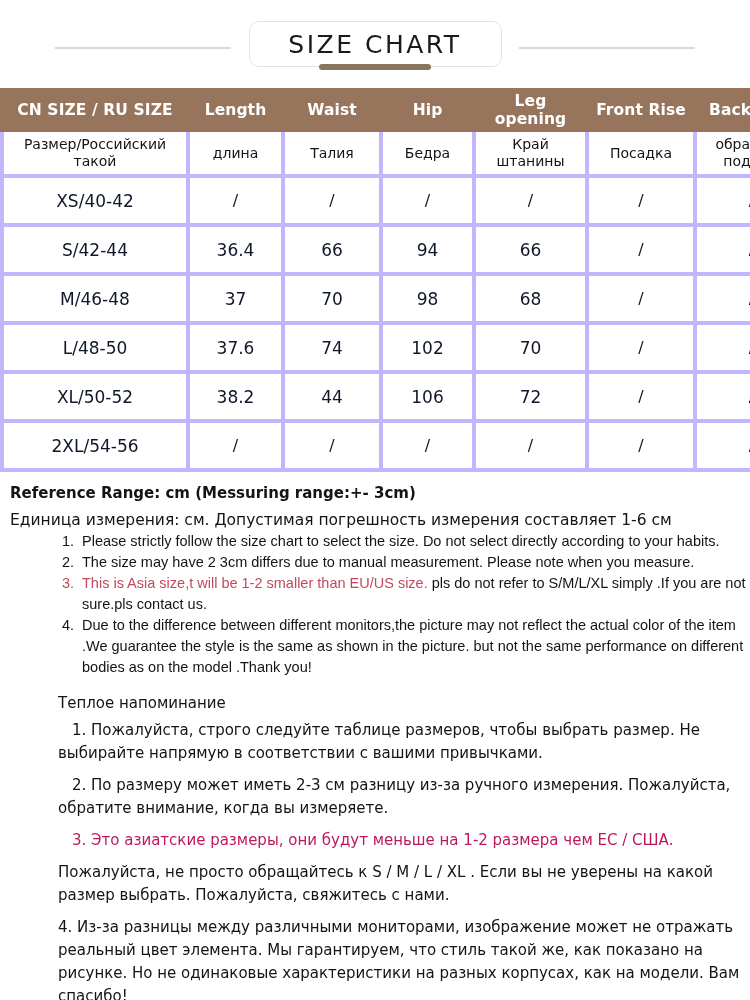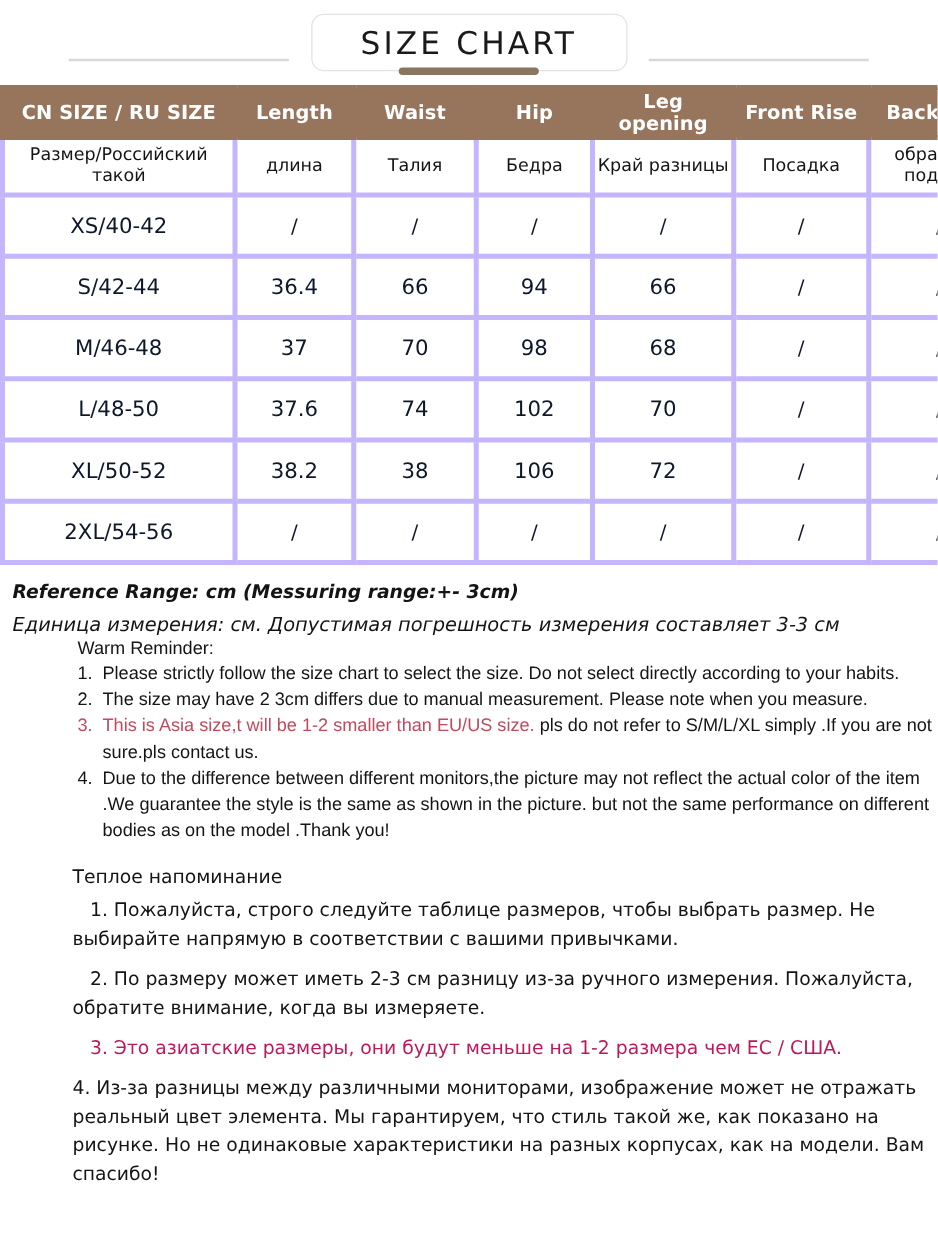--- a/index.html
+++ b/index.html
@@ -12,21 +12,21 @@
     height: 1000px;
     font-family: "Liberation Sans", sans-serif;
     color: #1a1a1a;
     overflow: hidden;
     position: relative;
   }
 
   
   .title-band {
     position: relative;
-    height: 68px;
+    height: 88px;
     display: flex;
     align-items: center;
     justify-content: center;
   }
   .deco-line {
     position: absolute;
     top: 47px;
     height: 2px;
     background: #d8d8d8;
   }
@@ -101,21 +101,20 @@
     height: 45px;
     color: #0f172a;
   }
   table.size-table tr.body-row td.slash {
     font-size: 16px;
   }
 
   
   .ref-block {
     padding: 12px 0 0 10px;
-    font-style: italic;
   }
   .ref-line1 {
     font-family: "DejaVu Sans", sans-serif;
     font-size: 15px;
     font-weight: bold;
     color: #141414;
     margin-bottom: 9px;
   }
   .ref-line2 {
     font-family: "DejaVu Sans", sans-serif;
@@ -201,21 +200,21 @@
       <th style="width: 100px;">Front Rise</th>
       <th style="width: 105px;">Back Rise</th>
     </tr>
   </thead>
   <tbody>
     <tr class="head-ru">
       <td>Размер/Российский такой</td>
       <td>длина</td>
       <td>Талия</td>
       <td>Бедра</td>
-      <td>Край разницы</td>
+      <td>Край штанины</td>
       <td>Посадка</td>
       <td>обратный подъем</td>
     </tr>
 
     <tr class="body-row">
       <td>XS/40-42</td>
       <td class="slash">/</td>
       <td class="slash">/</td>
       <td class="slash">/</td>
       <td class="slash">/</td>
@@ -245,45 +244,44 @@
       <td>37.6</td>
       <td>74</td>
       <td>102</td>
       <td>70</td>
       <td class="slash">/</td>
       <td class="slash">/</td>
     </tr>
     <tr class="body-row">
       <td>XL/50-52</td>
       <td>38.2</td>
-      <td>38</td>
+      <td>44</td>
       <td>106</td>
       <td>72</td>
       <td class="slash">/</td>
       <td class="slash">/</td>
     </tr>
     <tr class="body-row">
       <td>2XL/54-56</td>
       <td class="slash">/</td>
       <td class="slash">/</td>
       <td class="slash">/</td>
       <td class="slash">/</td>
       <td class="slash">/</td>
       <td class="slash">/</td>
     </tr>
   </tbody>
 </table>
 
 <div class="ref-block">
   <div class="ref-line1">Reference Range: cm (Messuring range:+- 3cm)</div>
-  <div class="ref-line2">Единица измерения: см. Допустимая погрешность измерения составляет 3-3 см</div>
+  <div class="ref-line2">Единица измерения: см. Допустимая погрешность измерения составляет 1-6 см</div>
 </div>
 
 <div class="en-block">
-  <div class="en-heading">Warm Reminder:</div>
   <ul class="en-list">
     <li>
       <span class="num">1.</span>
       <span class="body">Please strictly follow the size chart to select the size. Do not select directly according to your habits.</span>
     </li>
     <li>
       <span class="num">2.</span>
       <span class="body">The size may have 2 3cm differs due to manual measurement. Please note when you measure.</span>
     </li>
     <li class="red">
@@ -295,14 +293,15 @@
       <span class="body">Due to the difference between different monitors,the picture may not reflect the actual color of the item .We guarantee the style is the same as shown in the picture. but not the same performance on different bodies as on the model .Thank you!</span>
     </li>
   </ul>
 </div>
 
 <div class="ru-block">
   <div class="ru-heading">Теплое напоминание</div>
   <div class="ru-para indent-first">1. Пожалуйста, строго следуйте таблице размеров, чтобы выбрать размер. Не выбирайте напрямую в соответствии с вашими привычками.</div>
   <div class="ru-para indent-first">2. По размеру может иметь 2-3 см разницу из-за ручного измерения. Пожалуйста, обратите внимание, когда вы измеряете.</div>
   <div class="ru-para red indent-first">3. Это азиатские размеры, они будут меньше на 1-2 размера чем ЕС / США.</div>
+  <div class="ru-para">Пожалуйста, не просто обращайтесь к S / M / L / XL . Если вы не уверены на какой размер выбрать. Пожалуйста, свяжитесь с нами.</div>
   <div class="ru-para">4. Из-за разницы между различными мониторами, изображение может не отражать реальный цвет элемента. Мы гарантируем, что стиль такой же, как показано на рисунке. Но не одинаковые характеристики на разных корпусах, как на модели. Вам спасибо!</div>
 </div>
 
 </body></html>

